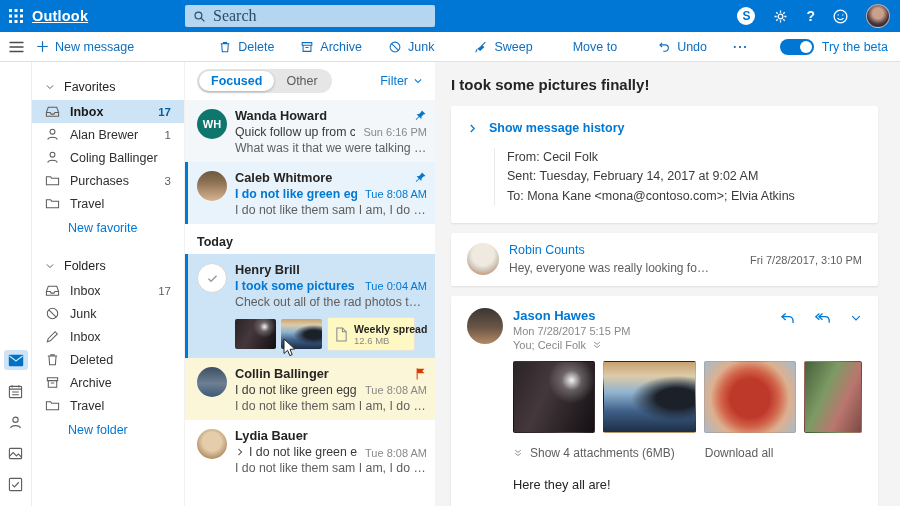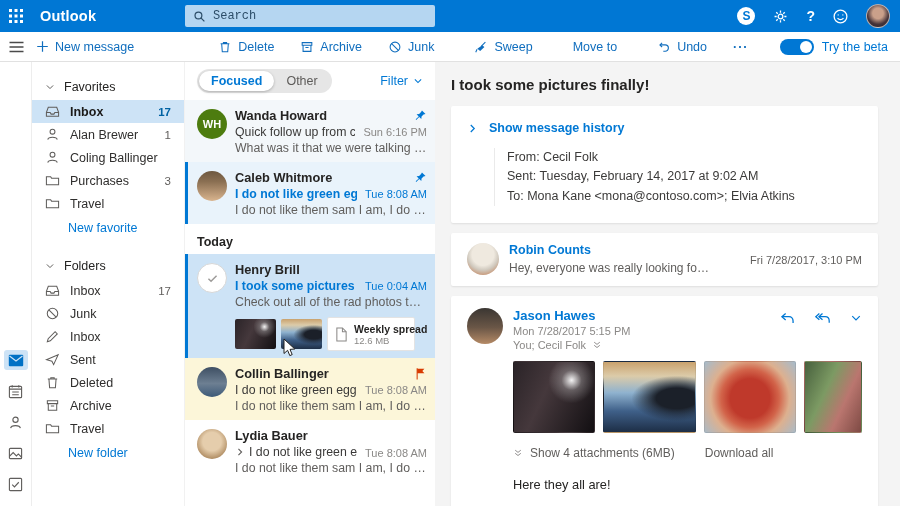--- a/index.html
+++ b/index.html
@@ -7,28 +7,28 @@
   .app {
     width:900px; height:506px; position:relative; overflow:hidden;
     font-family:"Liberation Sans", sans-serif; background:#fff;
     -webkit-font-smoothing:antialiased;
   }
   svg { display:block; }
 
   
   .topbar { height:32px; background:#0077d4; display:flex; align-items:center; color:#fff; position:relative; }
   .waffle-btn { width:32px; height:32px; display:flex; align-items:center; justify-content:center; }
-  .brand { font-size:14.5px; font-weight:bold; margin-left:8px; letter-spacing:.2px; }
+  .brand { font-size:14.5px; font-weight:bold; margin-left:0; letter-spacing:.2px;text-decoration:underline; }
   .searchbox {
     position:absolute; left:185px; top:5px; width:250px; height:22px;
     background:#b5d6f1; border-radius:2px; display:flex; align-items:center; padding:0 8px; gap:7px; color:#2c4d68;
   }
   .searchbox input {
-    border:none; background:transparent; outline:none; flex:1; font-size:12px; color:#0c4a6e;
-    font-family:Liberation Mono, monospace;
+    border:none; background:transparent; outline:none; flex:1; font-size:16px; color:#0c4a6e;
+    font-family:Liberation Serif, serif;
   }
   .searchbox input::placeholder { color:#2c4d68; opacity:1; }
   .top-icons { margin-left:auto; display:flex; align-items:center; gap:17px; margin-right:10px; }
   .skype-badge { width:18px; height:18px; border-radius:50%; background:#fff; color:#0077d4; font-size:12px; font-weight:bold; display:flex; align-items:center; justify-content:center; }
   .help-glyph { font-size:14px; font-weight:bold; color:#fff; }
   .avatar { border-radius:50%; flex:none; }
   .av-mona { background:radial-gradient(circle at 50% 38%, #caa08a 0 30%, #46343a 62%, #23202b 100%); }
   .topbar .avatar { width:24px; height:24px; border:1px solid rgba(255,255,255,.6); }
 
   
@@ -72,37 +72,37 @@
   .pill.active { background:#fff; color:#0078d4; font-weight:bold; box-shadow:0 1px 3px rgba(0,0,0,.25); }
   .filter { margin-left:auto; display:flex; align-items:center; gap:5px; color:#0078d4; font-size:12.5px; }
   .rows { flex:1; overflow:hidden; }
   .grp-h { padding:11px 12px 5px; font-size:12.5px; font-weight:bold; color:#252423; background:#fff; }
   .m-row { display:flex; padding:8px 8px 7px 7px; border-left:3px solid transparent; background:#fff; }
   .m-row.pinned-read { background:#f3f7fa; }
   .m-row.unread-blue { background:#e9f3fb; border-left-color:#0078d4; }
   .m-row.selected { background:#cde3f6; border-left-color:#0078d4; }
   .m-row.flagged { background:#fcf6d9; }
   .m-av { width:30px; height:30px; border-radius:50%; flex:none; margin:1px 8px 0 2px; }
-  .initials { background:#4d7c0f; color:#fff; font-size:11px; font-weight:bold; display:flex; align-items:center; justify-content:center; }
+  .initials { background:#0f766e; color:#fff; font-size:11px; font-weight:bold; display:flex; align-items:center; justify-content:center; }
   .check-av { background:#fff; border:1px solid #d7d7d7; color:#9d9b99; display:flex; align-items:center; justify-content:center; }
   .m-body { flex:1; min-width:0; }
   .m-l1 { display:flex; align-items:center; }
   .m-name { font-size:12.8px; font-weight:bold; color:#252423; flex:1; white-space:nowrap; overflow:hidden; }
   .m-r-ic { flex:none; margin-left:6px; }
   .pin-ic { color:#0078d4; }
   .m-l2 { display:flex; align-items:baseline; margin-top:2px; }
   .m-subj { font-size:12.3px; color:#3b3a39; white-space:nowrap; overflow:hidden; text-overflow:ellipsis; display:flex; align-items:center; gap:4px; }
   .m-l2 .m-time { margin-left:auto; padding-left:8px; font-size:11px; color:#8a8886; flex:none; }
   .unread-txt .m-subj, .m-subj.unread-txt { color:#0078d4; font-weight:bold; }
   .m-time.unread-t { color:#0078d4; }
   .m-prev { margin-top:2px; font-size:12.3px; color:#605e5c; white-space:nowrap; overflow:hidden; text-overflow:ellipsis; }
   .expander { color:#605e5c; flex:none; }
   .thumbs { display:flex; gap:5px; margin-top:8px; align-items:center; }
   .th { width:41px; height:30px; border-radius:2px; flex:none; }
-  .att-card { width:88px; height:34px; background:#ffffff; border:1px solid #e3e3e3; border-radius:2px; display:flex; align-items:center; gap:6px; padding:0 7px; flex:none; }
+  .att-card { width:88px; height:34px; background:#fef9c3; border:1px solid #e3e3e3; border-radius:2px; display:flex; align-items:center; gap:6px; padding:0 7px; flex:none; }
   .att-card .doc-ic { color:#8a8886; flex:none; }
   .att-meta .att-name { font-size:10.5px; font-weight:bold; color:#252423; white-space:nowrap; }
   .att-meta .att-size { font-size:9.5px; color:#8a8886; }
 
   
   .ph-dark { background: radial-gradient(circle at 72% 26%, rgba(255,255,255,.95) 0%, rgba(255,255,255,.25) 13%, transparent 30%), linear-gradient(115deg,#2a2327 0%,#45383c 40%,#120f12 100%); }
   .ph-beach { background: radial-gradient(ellipse at 80% 52%, #1b2029 0 20%, transparent 44%), linear-gradient(180deg,#c9a26e 0%,#dccba9 20%,#8fb2cf 44%,#3f6089 70%,#1d2e46 100%); }
   .ph-straw { background: radial-gradient(circle at 50% 52%, #bf392b 0 34%, #d2644a 50%, #ddb08f 68%, #a7bbca 100%); }
   .ph-plant { background: linear-gradient(115deg,#47603d 0%,#7c9a63 38%,#ba766f 66%,#7e4a44 100%); }
 
@@ -115,21 +115,21 @@
 
   
   .reading { flex:1; background:#f4f4f4; padding:10px 22px 0 16px; overflow:hidden; }
   .subject { font-size:15px; font-weight:bold; color:#252423; margin:4px 0 13px; }
   .card { background:#fff; border-radius:2px; box-shadow:0 1px 2px rgba(0,0,0,.09); margin-bottom:10px; }
   .card-hist { padding:15px 16px 17px; }
   .hist-link { display:flex; align-items:center; gap:11px; color:#0078d4; font-size:12.5px; font-weight:bold; }
   .quote { margin:13px 0 0 27px; padding-left:12px; border-left:1px solid #eaeaea; font-size:12.5px; color:#3b3a39; line-height:1.55; }
   .card-collapsed { padding:10px 16px 11px; display:flex; position:relative; }
   .cc-body { margin-left:10px; min-width:0; flex:1; padding-right:150px; }
-  .cc-name { font-size:12.5px; font-weight:bold; color:#0078d4; }
+  .cc-name { font-size:12.5px; font-weight:normal; color:#0078d4; }
   .cc-prev { margin-top:4px; font-size:12px; color:#605e5c; white-space:nowrap; overflow:hidden; text-overflow:ellipsis; }
   .cc-date { position:absolute; right:16px; top:50%; transform:translateY(-50%); font-size:11px; color:#605e5c; }
   .card-collapsed .avatar, .card-reply .avatar { width:32px; height:32px; flex:none; }
   .card-open { padding:12px 16px 16px; }
   .co-head { display:flex; }
   .co-head .avatar { width:36px; height:36px; flex:none; }
   .co-meta { margin-left:10px; }
   .co-name { font-size:13px; font-weight:bold; color:#0078d4; }
   .co-date { font-size:11px; color:#8a8886; margin-top:2px; }
   .co-recips { font-size:11px; color:#8a8886; margin-top:2px; display:flex; align-items:center; gap:6px; }
@@ -361,27 +361,20 @@
       </div>
       <div class="f-row">
         <svg class="f-ic" width="15" height="15" viewBox="0 0 16 16" fill="none" stroke="currentColor" stroke-width="1.1">
             <path d="M2.5 13.5l.9-3.2 7.4-7.4 2.3 2.3-7.4 7.4z"></path>
           </svg>
         <span class="f-label">Inbox</span>
         <span class="f-count"></span>
       </div>
       <div class="f-row">
         <svg class="f-ic" width="15" height="15" viewBox="0 0 16 16" fill="none" stroke="currentColor" stroke-width="1.1">
-            <path d="M1.5 8.2L14 3 9.2 13.5 7.4 9.8z"></path>
-          </svg>
-        <span class="f-label">Sent</span>
-        <span class="f-count"></span>
-      </div>
-      <div class="f-row">
-        <svg class="f-ic" width="15" height="15" viewBox="0 0 16 16" fill="none" stroke="currentColor" stroke-width="1.1">
             <path d="M3 4.2h10M6.2 4.2V3h3.6v1.2M4.2 4.2l.7 9.3h6.2l.7-9.3"></path>
           </svg>
         <span class="f-label">Deleted</span>
         <span class="f-count"></span>
       </div>
       <div class="f-row">
         <svg class="f-ic" width="15" height="15" viewBox="0 0 16 16" fill="none" stroke="currentColor" stroke-width="1.1">
             <path d="M2.5 3h11v3h-11zM3.5 6v7h9V6M6.2 8.5h3.6"></path>
           </svg>
         <span class="f-label">Archive</span>

